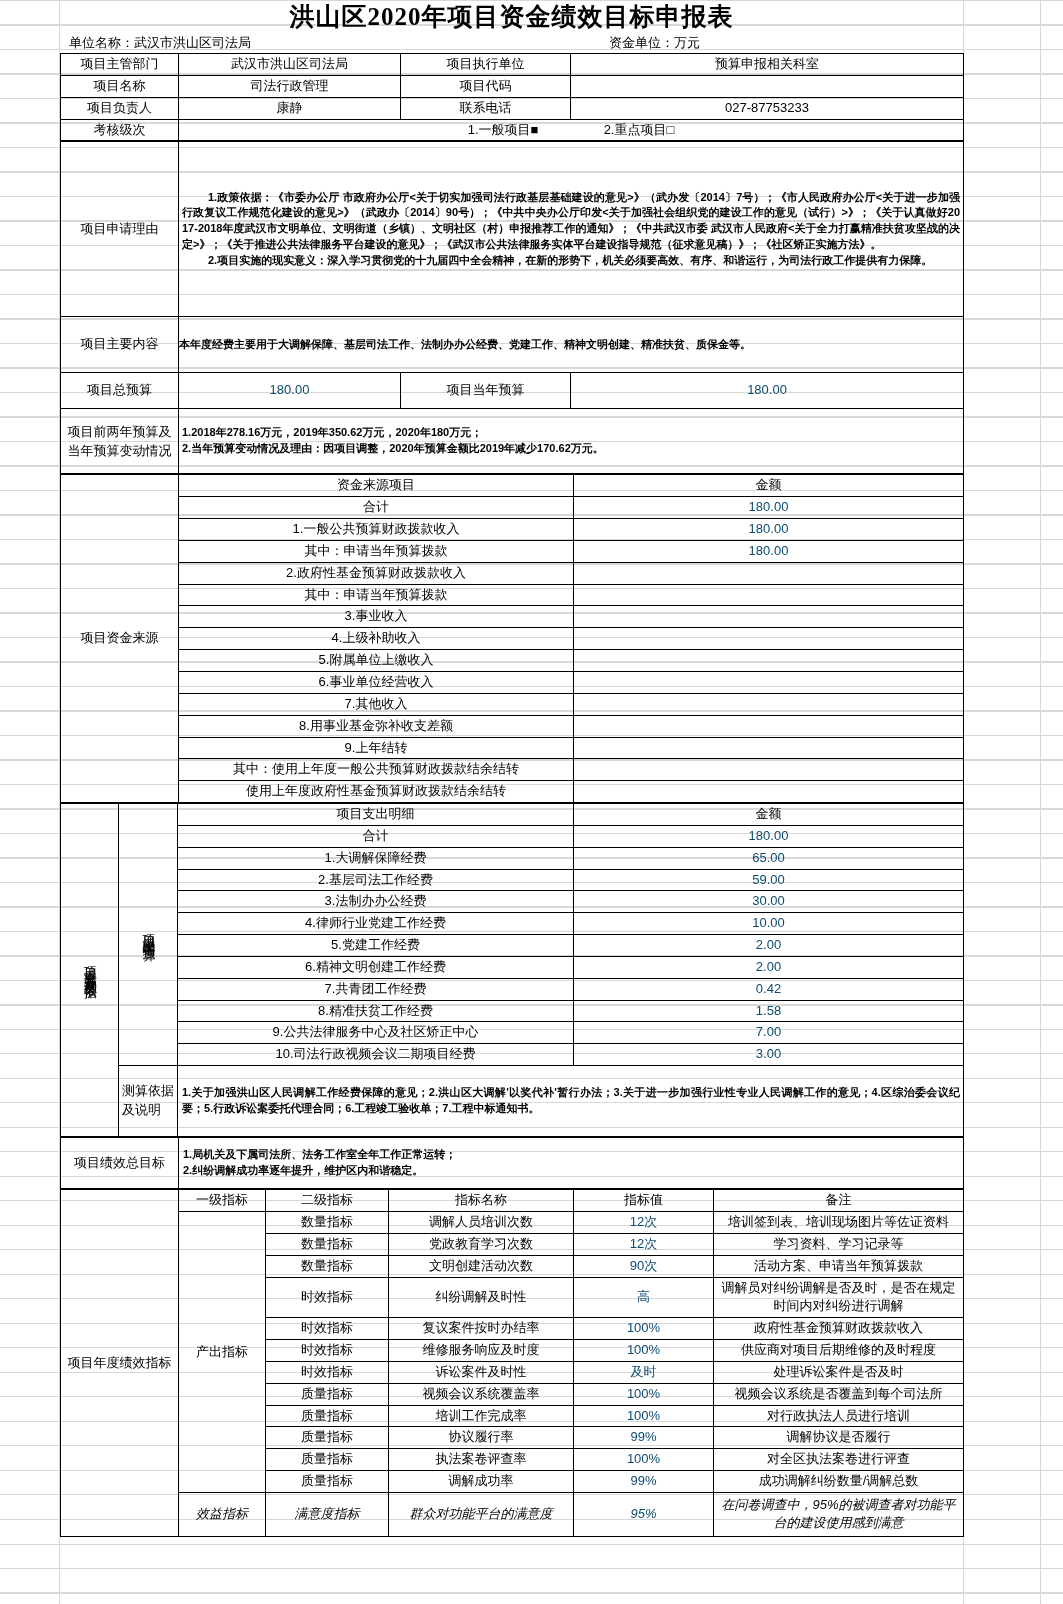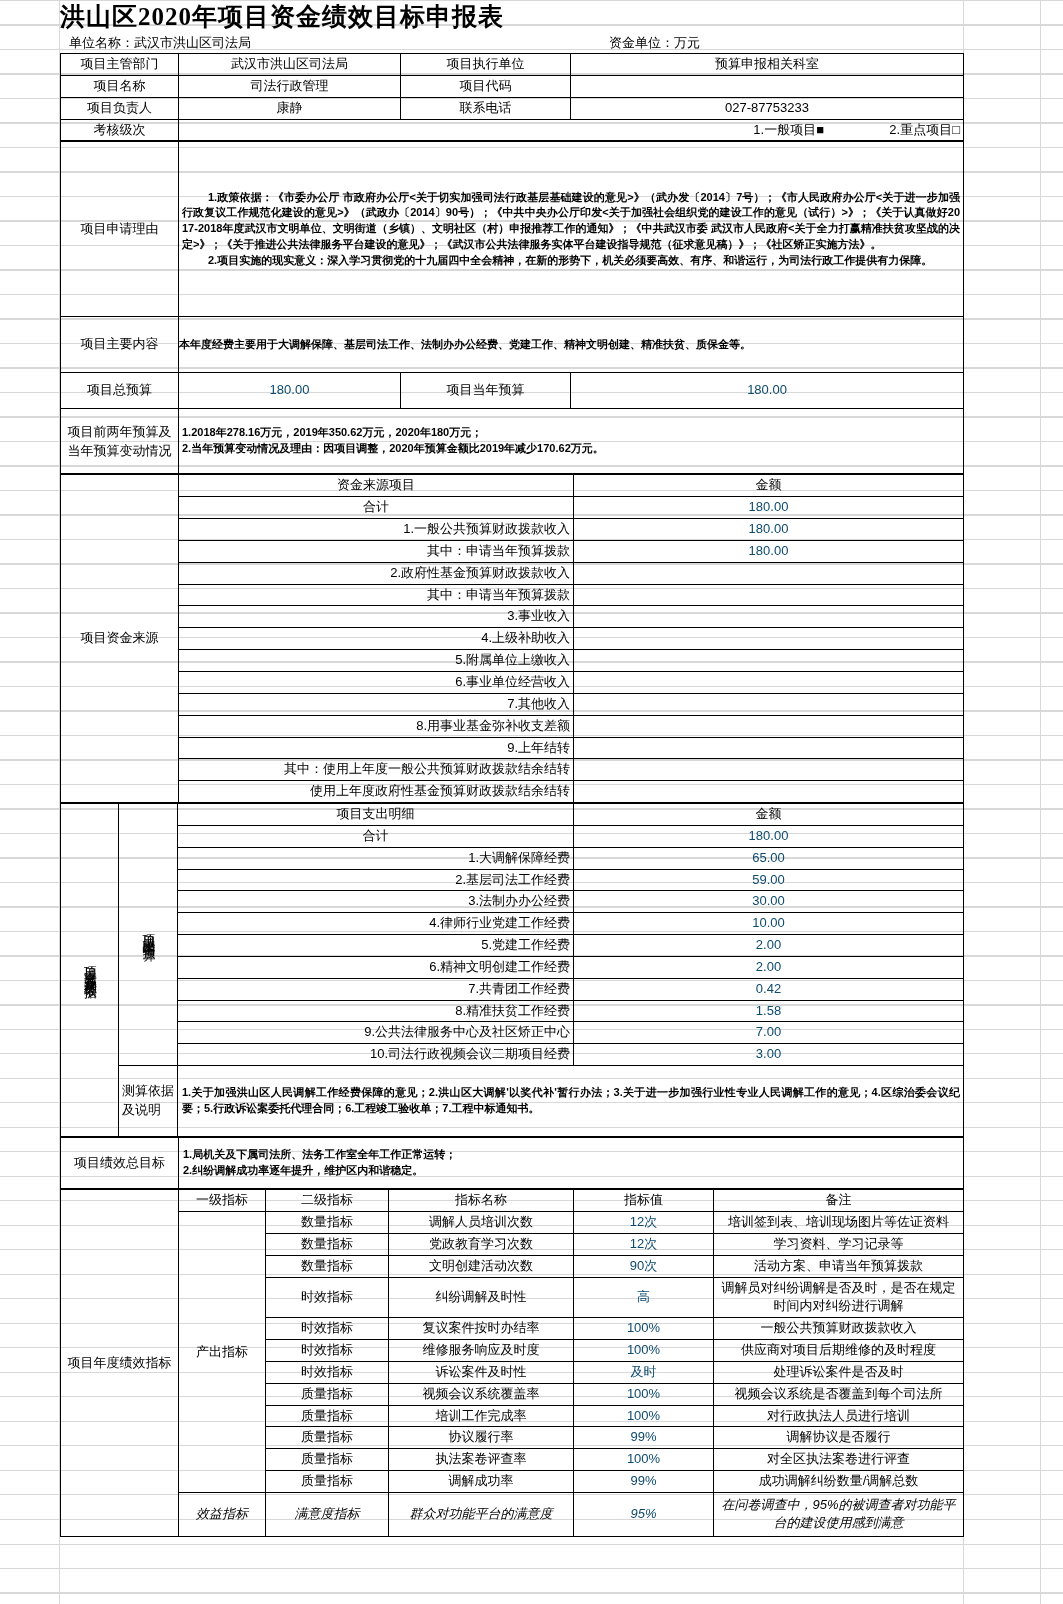--- a/index.html
+++ b/index.html
@@ -39,21 +39,21 @@
     left: 0;
     top: 0;
     width: 1063px;
     z-index: 1;
   }
 
   .title-band {
     height: 32px;
     display: flex;
     align-items: center;
-    justify-content: flex-start;
+    justify-content: center;
     padding-left: 60px;
     padding-right: 100px;
     box-sizing: border-box;
   }
   .doc-title {
     font-family: "Liberation Serif", "DejaVu Serif", serif;
     font-size: 25px;
     font-weight: bold;
     letter-spacing: 1px;
     white-space: nowrap;
@@ -78,21 +78,21 @@
     font-size: 13px;
   }
   table.frm td {
     border: 1px solid #000000;
     padding: 1px 3px;
     vertical-align: middle;
     line-height: 1.45;
     word-break: break-all;
   }
   .c { text-align: center; }
-  .l { text-align: right; }
+  .l { text-align: center; }
   .pad-l { padding-left: 6px; }
   .indent { padding-left: 14px; }
 
   .rowh { height: 21px; }
 
   .para {
     text-align: justify;
     line-height: 1.75;
     padding: 6px 8px 6px 8px;
     font-size: 11px;
@@ -402,21 +402,21 @@
         <tr style="height: 40px;">
           <td class="c">时效指标</td>
           <td class="c">纠纷调解及时性</td>
           <td class="c num-blue">高</td>
           <td class="c">调解员对纠纷调解是否及时，是否在规定时间内对纠纷进行调解</td>
         </tr>
         <tr>
           <td class="c">时效指标</td>
           <td class="c">复议案件按时办结率</td>
           <td class="c num-blue">100%</td>
-          <td class="c">一般公共预算财政拨款收入</td>
+          <td class="c">政府性基金预算财政拨款收入</td>
         </tr>
         <tr>
           <td class="c">时效指标</td>
           <td class="c">维修服务响应及时度</td>
           <td class="c num-blue">100%</td>
           <td class="c">供应商对项目后期维修的及时程度</td>
         </tr>
         <tr>
           <td class="c">时效指标</td>
           <td class="c">诉讼案件及时性</td>

